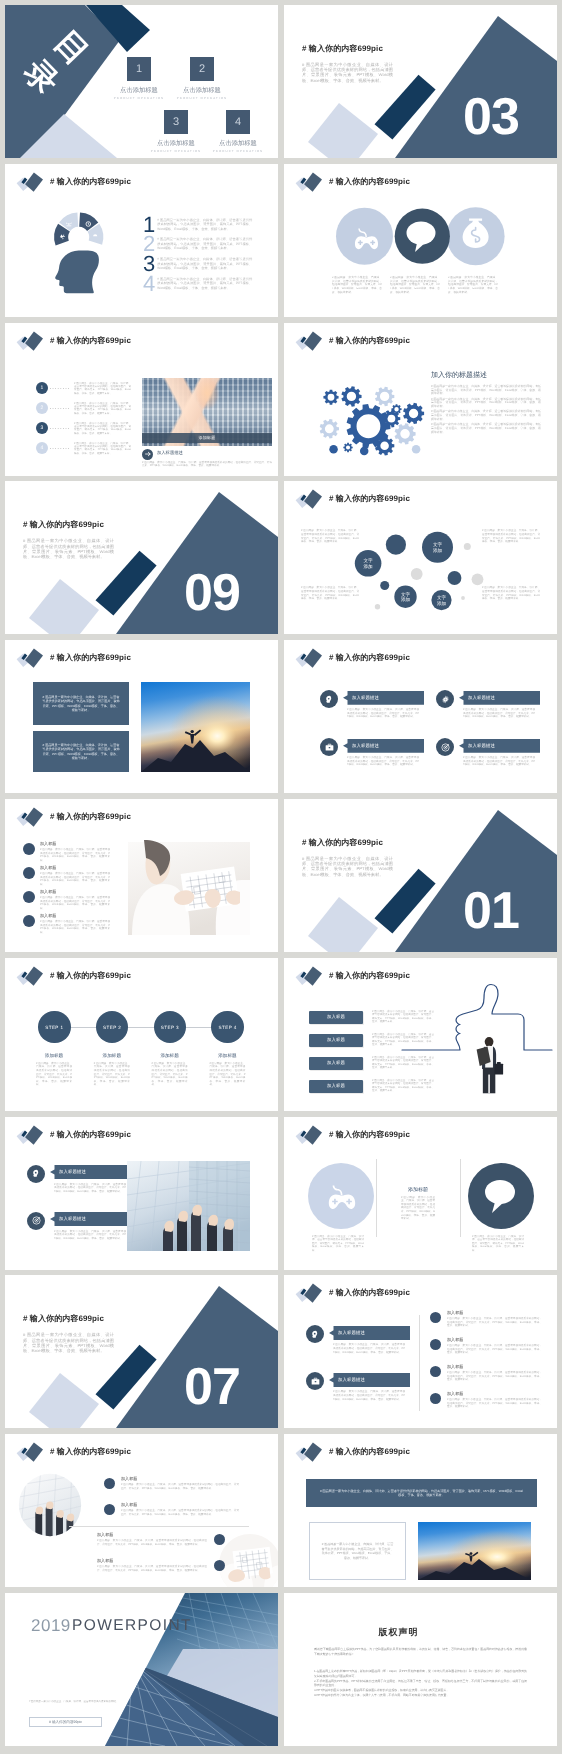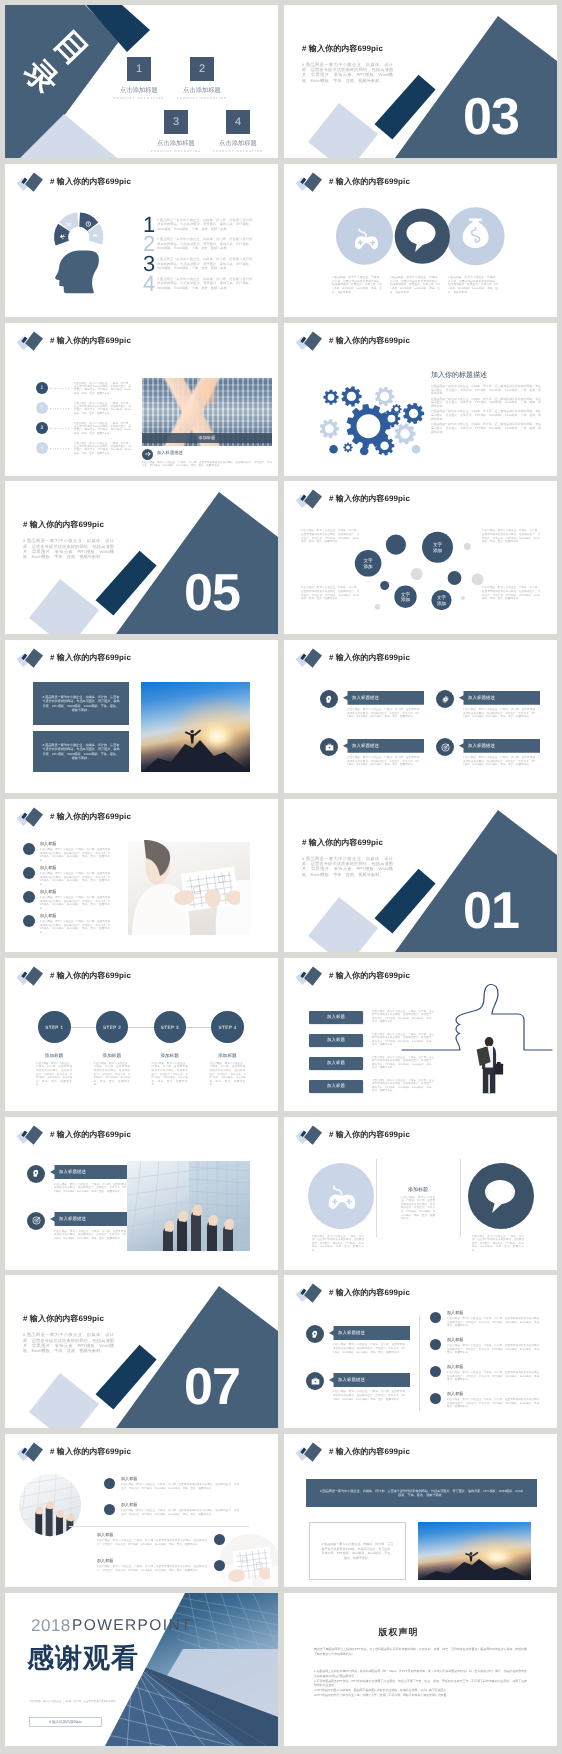--- a/index.html
+++ b/index.html
@@ -370,21 +370,21 @@
 </div>
 
 <div class="slide sec" style="left:5px;top:481.4px">
   <svg style="left:0;top:0" width="273" height="153" viewBox="0 0 273 153">
     <polygon points="214,11 273,56 273,153 111,153" fill="#47607a"></polygon>
     <polygon points="55,98 94,129 63,168 24,137" fill="#d3dbea"></polygon>
     <polygon points="134.5,69.7 151.6,84.5 108.4,134.5 90.5,119.3" fill="#143a5c"></polygon>
   </svg>
   <div class="st"># 输入你的内容699pic</div>
   <div class="sp"># 图品网是一家为中小微企业、自媒体、设计师、运营者等提供优质素材的网站，包括高清图片、背景图片、装饰元素、PPT模板、Word模板、Excel模板、字体、音效、视频等素材。</div>
-  <div class="sn">05</div>
+  <div class="sn">09</div>
 </div>
 
 <div class="slide" style="left:284px;top:481.4px">
   <svg class="badge" width="45" height="32" viewBox="0 0 45 32">
         <polygon points="11.6,19.3 18.2,13.6 24.8,21.3 18.2,27.0" fill="#d3dbea"></polygon>
         <polygon points="19.9,13.6 22.3,15.5 18.7,20.1 16.4,18.2" fill="#143a5c"></polygon>
         <polygon points="28.9,8.5 38.0,15.4 28.6,27.7 20.1,20.3" fill="#475d74"></polygon>
       </svg>
   <div class="hdtxt"># 输入你的内容699pic</div>
   <svg style="left:60px;top:40px" width="155" height="100" viewBox="60 40 155 100">
@@ -958,23 +958,22 @@
       </g>
       <polygon points="120,153 178,56 273,56 273,153" fill="#c9d3e5" opacity=".92"></polygon>
       <polygon points="36,153 128,70 273,124 273,153" fill="#43648a"></polygon>
       <g stroke="#b9cde0" stroke-width="0.45">
         <path d="M128 70 L50 153 M128 70 L74 153 M128 70 L98 153 M128 70 L122 153 M128 70 L146 153 M128 70 L172 153 M128 70 L200 153 M128 70 L230 153 M128 70 L262 153"></path>
         <path d="M112 88 L185 112 M98 104 L210 142 M86 118 L228 153 M70 136 L160 153"></path>
       </g>
       <polygon points="128,70 273,124 273,153 240,153" fill="#2f4a68" opacity=".65"></polygon>
     </g>
   </svg>
-  <div class="thx-year">2018</div>
+  <div class="thx-year">2019</div>
   <div class="thx-word">POWERPOINT</div>
-  <div class="thx-main">感谢观看</div>
   <div class="thx-note"># 图品网是一家为中小微企业、自媒体、设计师、运营者等提供高质素材的网站。</div>
   <div class="thx-btn">
         <span># 输入你的内容99pic</span>
       </div>
 </div>
 
 <div class="slide" style="left:284px;top:1593px">
   <div class="cp-title">版权声明</div>
   <div class="cp-intro">感谢您下载图品网平台上提供的PPT作品，为了您和图品网以及原创作者的利益，请勿复制、传播、销售，否则将承担法律责任！图品网将对作品进行维权，按照传播下载次数进行十倍的索取赔偿！</div>
   <div class="cp-terms">

